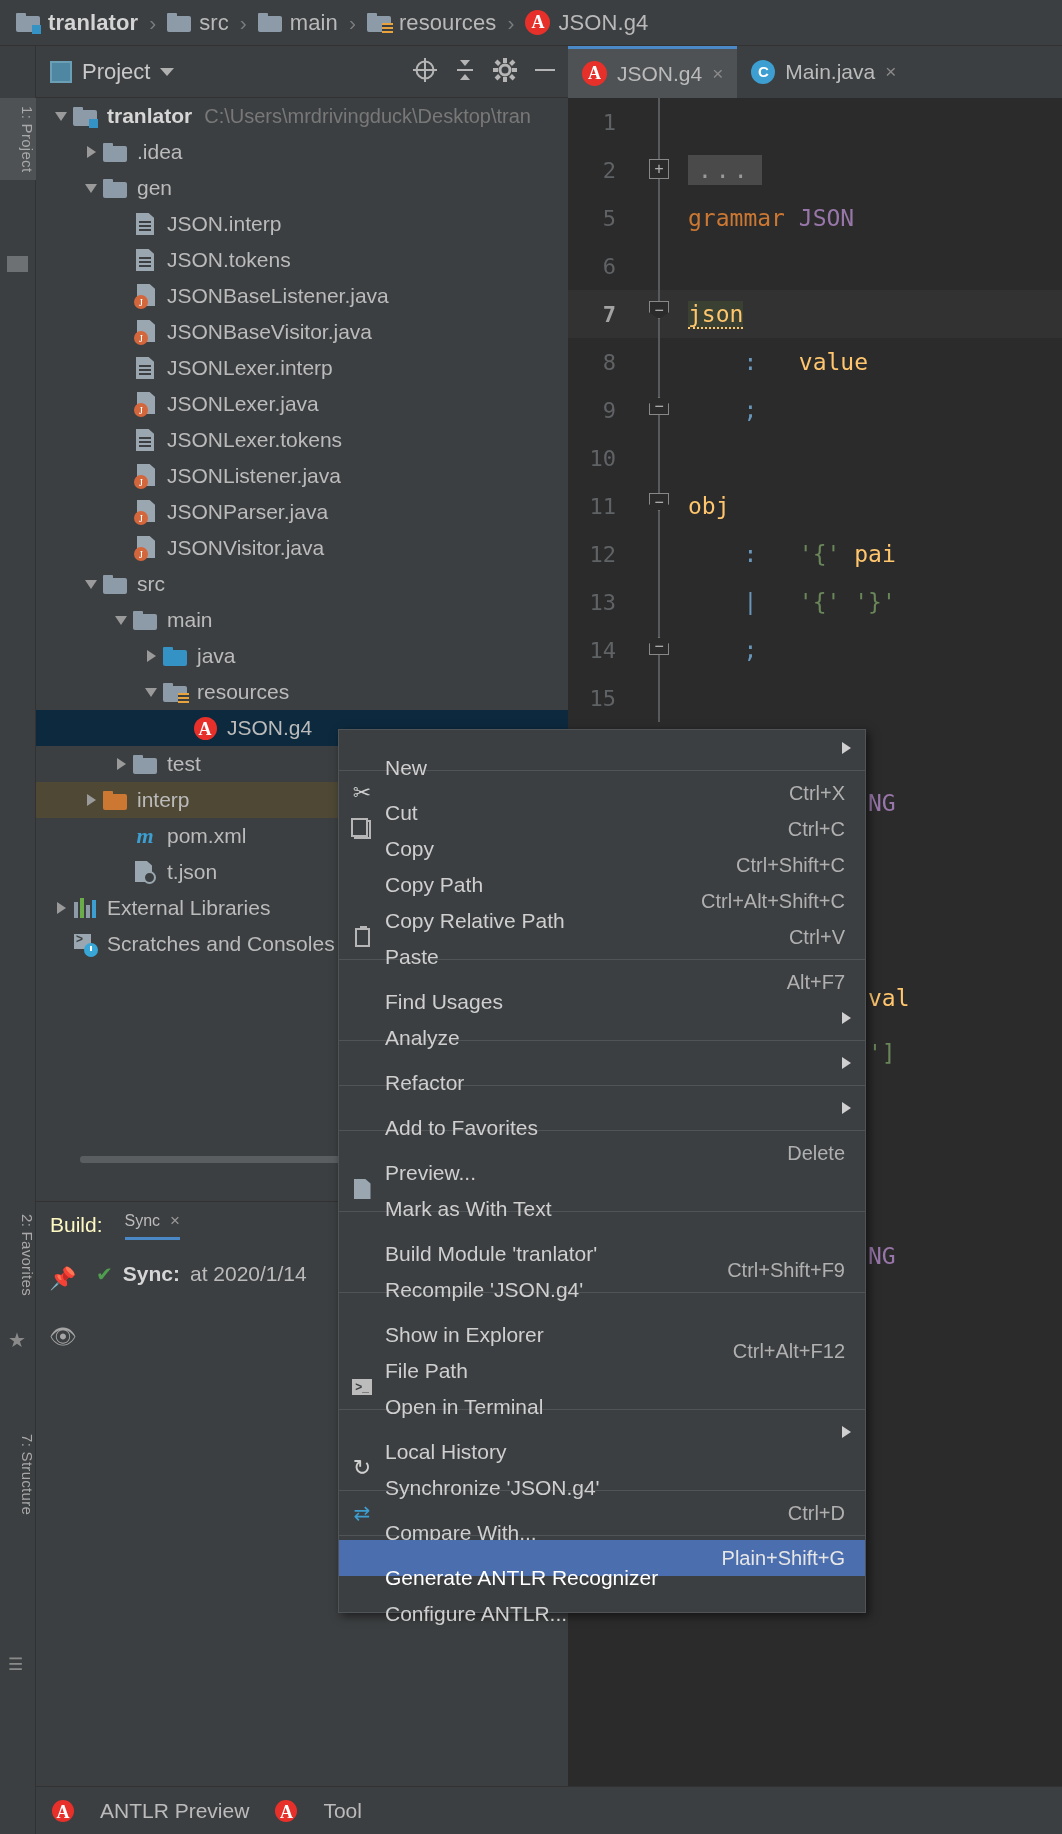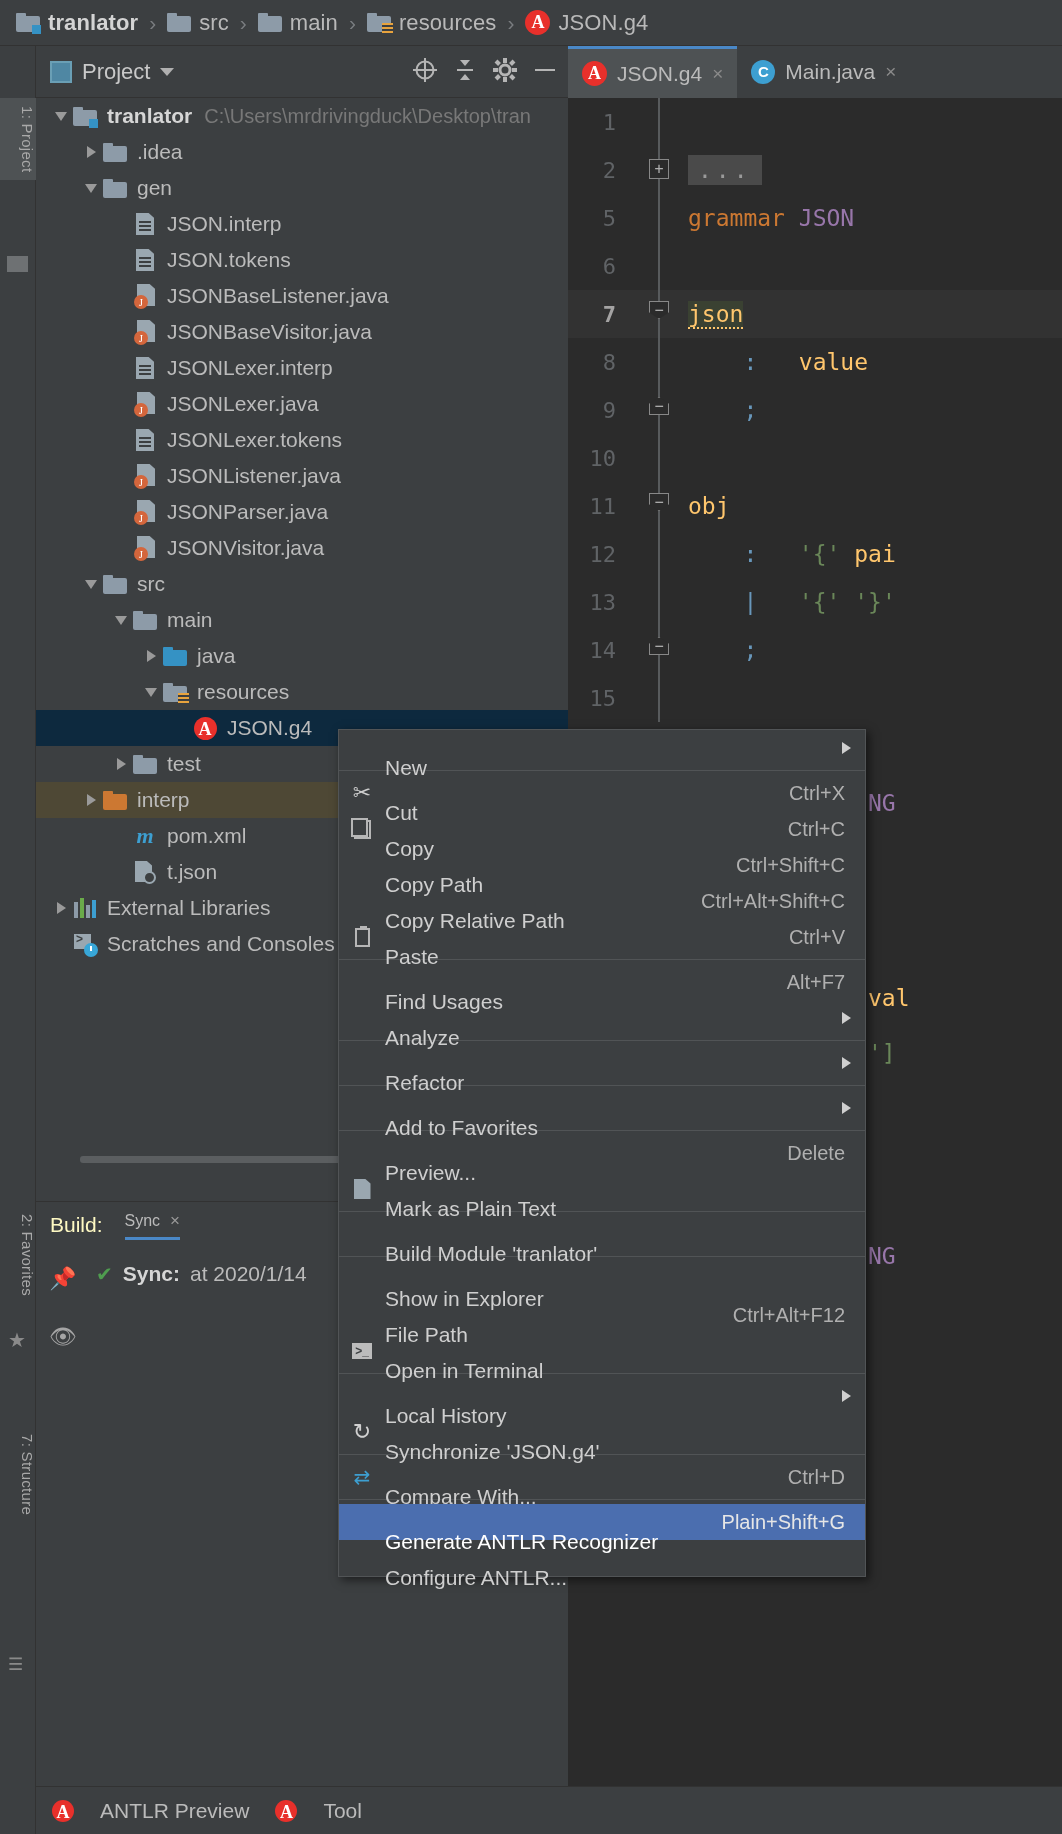--- a/index.html
+++ b/index.html
@@ -714,26 +714,31 @@
       <div class="msep"></div>
       <div class="mi">
         <span class="mico"></span>
         <span class="mlabel">Preview...</span>
         <span class="msc">Delete</span>
       </div>
       <div class="mi">
         <span class="mico">
           <span class="g-plain"></span>
         </span>
-        <span class="mlabel">Mark as Plain Text</span>
+        <span class="mlabel">Mark as With Text</span>
       </div>
       <div class="msep"></div>
       <div class="mi">
         <span class="mico"></span>
         <span class="mlabel">Build Module 'tranlator'</span>
+      </div>
+      <div class="mi">
+        <span class="mico"></span>
+        <span class="mlabel">Recompile 'JSON.g4'</span>
+        <span class="msc">Ctrl+Shift+F9</span>
       </div>
       <div class="msep"></div>
       <div class="mi">
         <span class="mico"></span>
         <span class="mlabel">Show in Explorer</span>
       </div>
       <div class="mi">
         <span class="mico"></span>
         <span class="mlabel">File Path</span>
         <span class="msc">Ctrl+Alt+F12</span>

